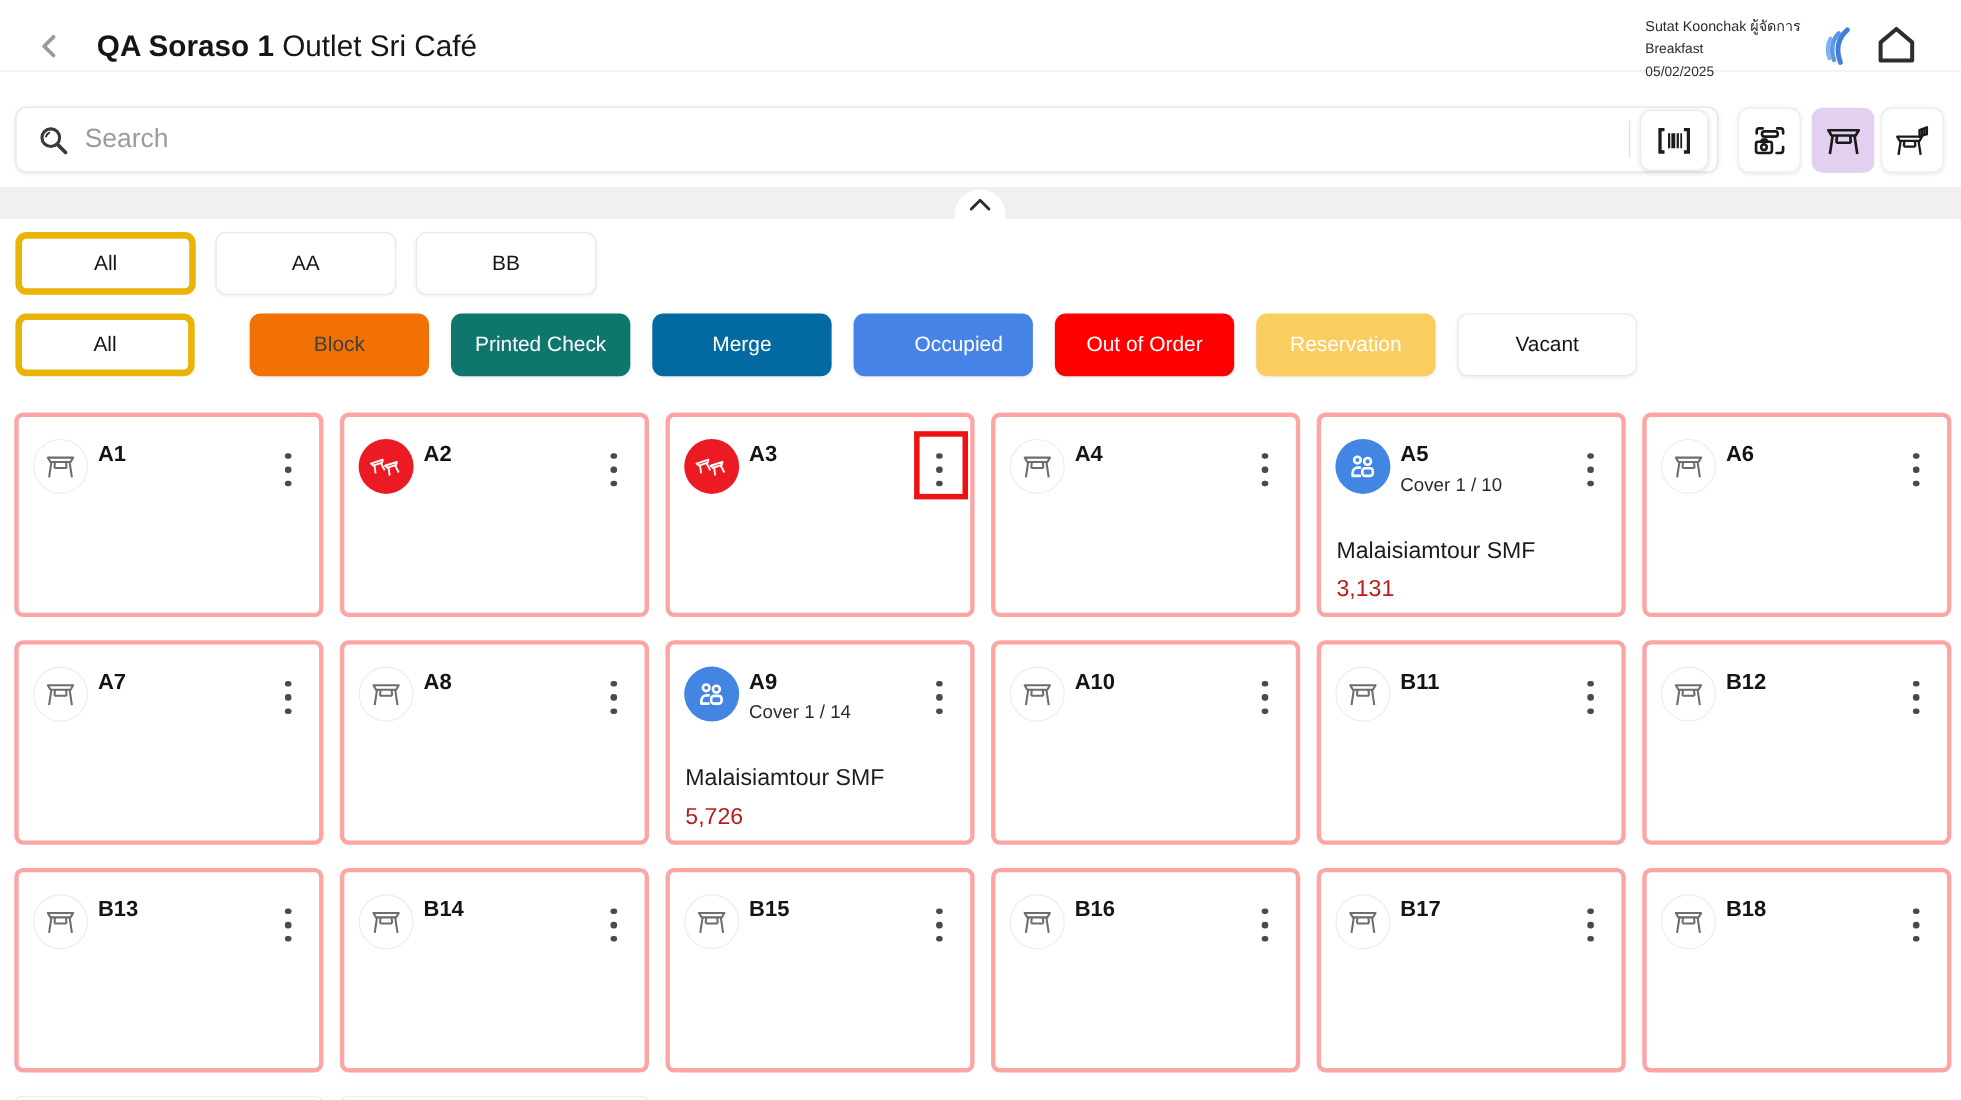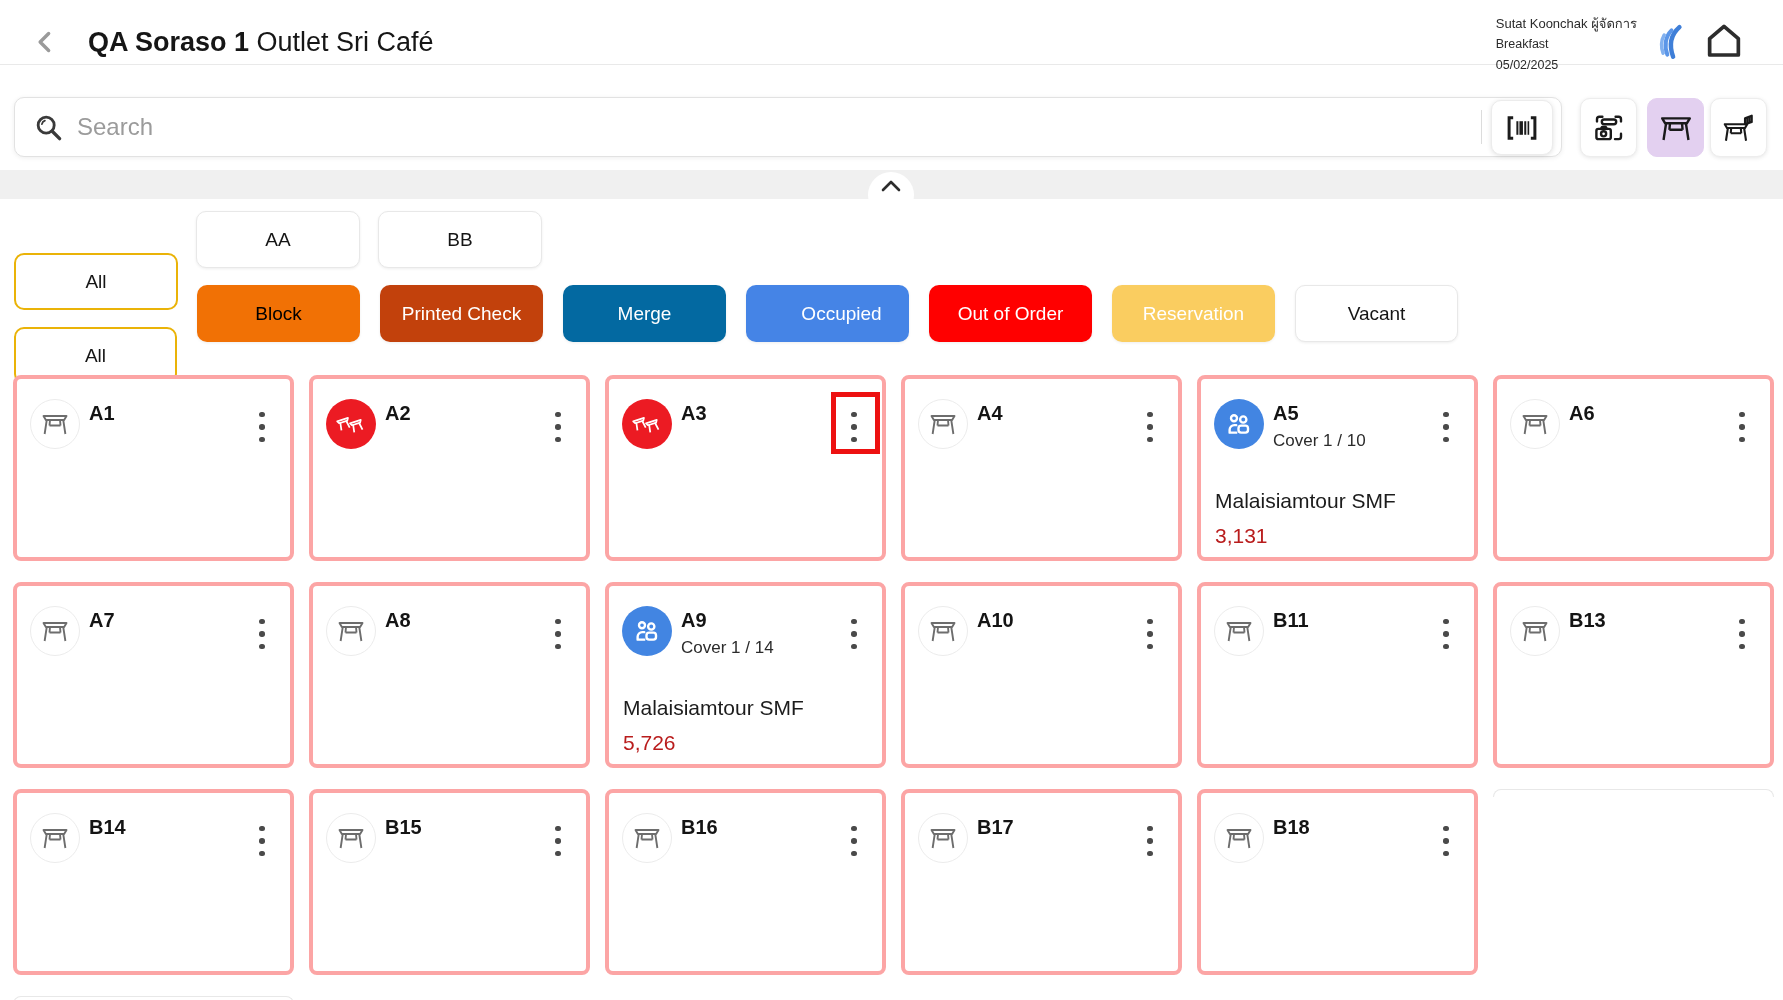--- a/index.html
+++ b/index.html
@@ -36,21 +36,21 @@
   
   .collapse-strip { position:absolute; left:0; top:170px; width:100%; height:29px; background:#f0f0f0; }
   .collapse-circle { position:absolute; left:868px; top:172px; width:46px; height:46px; border-radius:50%; background:#fff; display:flex; justify-content:center; }
   .collapse-circle svg { margin-top:6px; }
 
   
   .section-filters { position:absolute; left:14px; top:211px; display:flex; gap:18px; }
   .status-filters  { position:absolute; left:14px; top:285px; display:flex; gap:20px; }
   .pill { width:164px; height:57px; border-radius:10px; background:#fff; border:1px solid #e8e8e8; box-shadow:0 1px 3px rgba(0,0,0,.07); font-size:19px; color:#151515; display:flex; align-items:center; justify-content:center; white-space:nowrap; }
   .status-filters .pill { width:163px; }
-  .pill.selected { border:2px solid #eab308; box-shadow:none;margin-top:42px; }
+  .pill.selected { border:6px solid #eab308; box-shadow:none; }
 
   
   .cards-grid { position:absolute; left:13px; top:375px; display:grid; grid-template-columns:repeat(6, 281px); column-gap:15px; grid-auto-rows:186px; row-gap:21px; }
   .card { position:relative; background:#fff; border:4px solid #fca5a5; border-radius:8px; }
   .circle { position:absolute; left:13px; top:20px; width:50px; height:50px; border-radius:50%; display:flex; align-items:center; justify-content:center; }
   .circle-vacant { background:#fff; border:1px solid #ececec; color:#6d6d6d; }
   .circle-merged { background:#ec1b23; color:#fff; }
   .circle-guests { background:#4285e2; color:#fff; }
   .t-name { position:absolute; left:72px; top:23px; font-size:20px; font-weight:bold; color:#141414; }
   .t-cover { position:absolute; left:72px; top:52px; font-size:17px; color:#2b2b2b; }
@@ -141,22 +141,22 @@
     </svg>
 </button>
 
 <div class="section-filters" id="section-filters">
     <button class="pill selected">All</button>
     <button class="pill">AA</button>
     <button class="pill">BB</button>
   </div>
 <div class="status-filters" id="status-filters">
     <button class="pill selected" style="background: rgb(255, 255, 255); color: rgb(21, 21, 21);">All</button>
-    <button class="pill" style="background: rgb(241, 113, 5); color: #000000; border: none;">Block</button>
-    <button class="pill" style="background: #c2410c; color: rgb(255, 255, 255); border: none;">Printed Check</button>
+    <button class="pill" style="background: rgb(241, 113, 5); color: #404040; border: none; margin-left: 30px;">Block</button>
+    <button class="pill" style="background: #0f766e; color: rgb(255, 255, 255); border: none;">Printed Check</button>
     <button class="pill" style="background: #0369a1; color: rgb(255, 255, 255); border: none;">Merge</button>
     <button class="pill" style="background: rgb(69, 132, 230); color: rgb(255, 255, 255); border: none; padding-left: 28px;">Occupied</button>
     <button class="pill" style="background: rgb(255, 0, 0); color: rgb(255, 255, 255); border: none;">Out of Order</button>
     <button class="pill" style="background: rgb(250, 205, 96); color: rgb(255, 255, 255); border: none;">Reservation</button>
     <button class="pill" style="background: rgb(255, 255, 255); color: rgb(21, 21, 21);">Vacant</button>
   </div>
 
 <div class="cards-grid" id="cards-grid">
     <div class="card">
     <div class="circle circle-vacant">
@@ -369,20 +369,37 @@
 
   </div>
     <div class="card">
     <div class="circle circle-vacant">
       <svg width="30" height="30" viewBox="0 0 24 24" fill="none" stroke="currentColor" stroke-width="1.5" stroke-linejoin="round">
         <path d="M2.8 5.6 H21.2 L19.3 8.8 H4.7 Z"></path>
         <path d="M5.4 8.8 L3.7 20 M18.6 8.8 L20.3 20 M8 8.8 L7.6 13.2 M16 8.8 L16.4 13.2 M7.6 13.2 H16.4"></path>
       </svg>
     </div>
 
+    <div class="t-name">B12</div>
+
+    <button class="kebab">
+        <span></span>
+        <span></span>
+        <span></span>
+      </button>
+
+  </div>
+    <div class="card">
+    <div class="circle circle-vacant">
+      <svg width="30" height="30" viewBox="0 0 24 24" fill="none" stroke="currentColor" stroke-width="1.5" stroke-linejoin="round">
+        <path d="M2.8 5.6 H21.2 L19.3 8.8 H4.7 Z"></path>
+        <path d="M5.4 8.8 L3.7 20 M18.6 8.8 L20.3 20 M8 8.8 L7.6 13.2 M16 8.8 L16.4 13.2 M7.6 13.2 H16.4"></path>
+      </svg>
+    </div>
+
     <div class="t-name">B13</div>
 
     <button class="kebab">
         <span></span>
         <span></span>
         <span></span>
       </button>
 
   </div>
     <div class="card">

